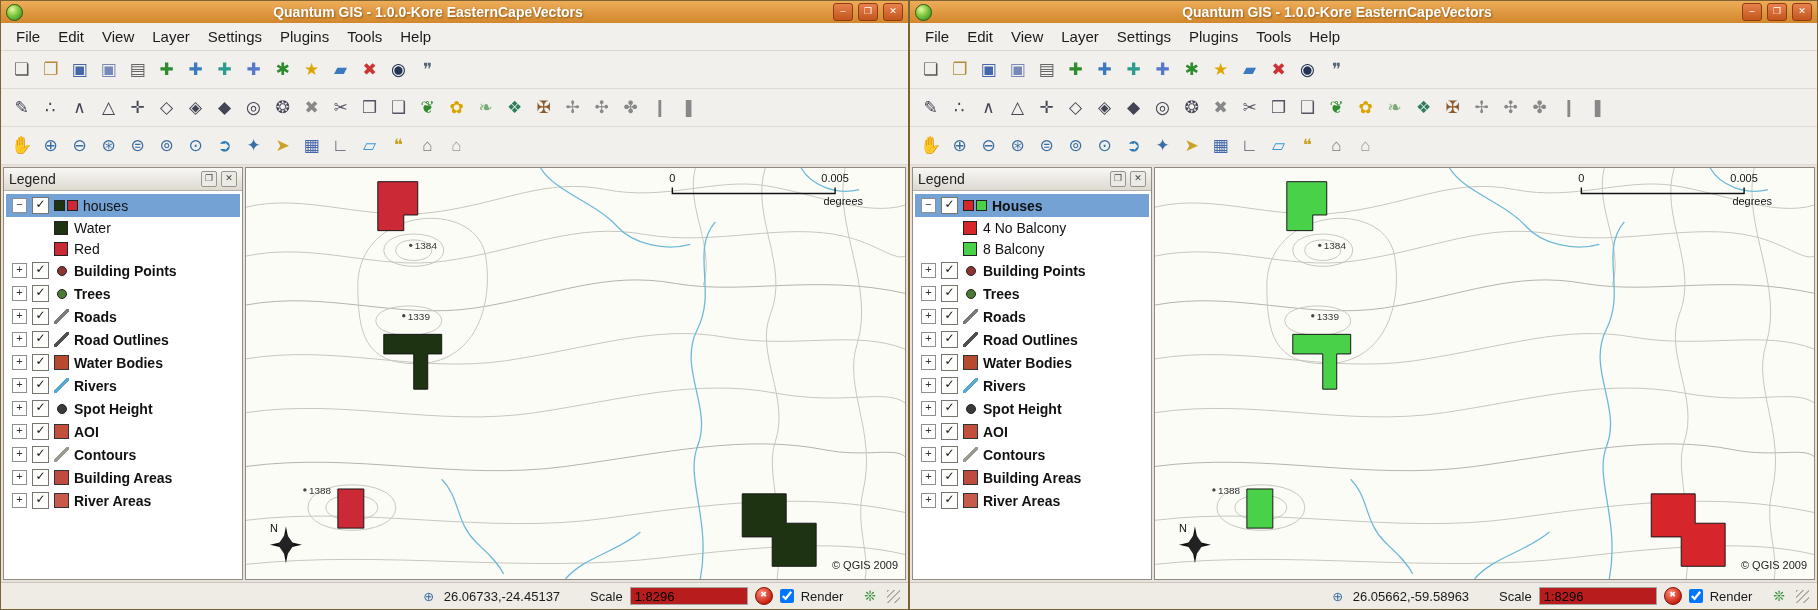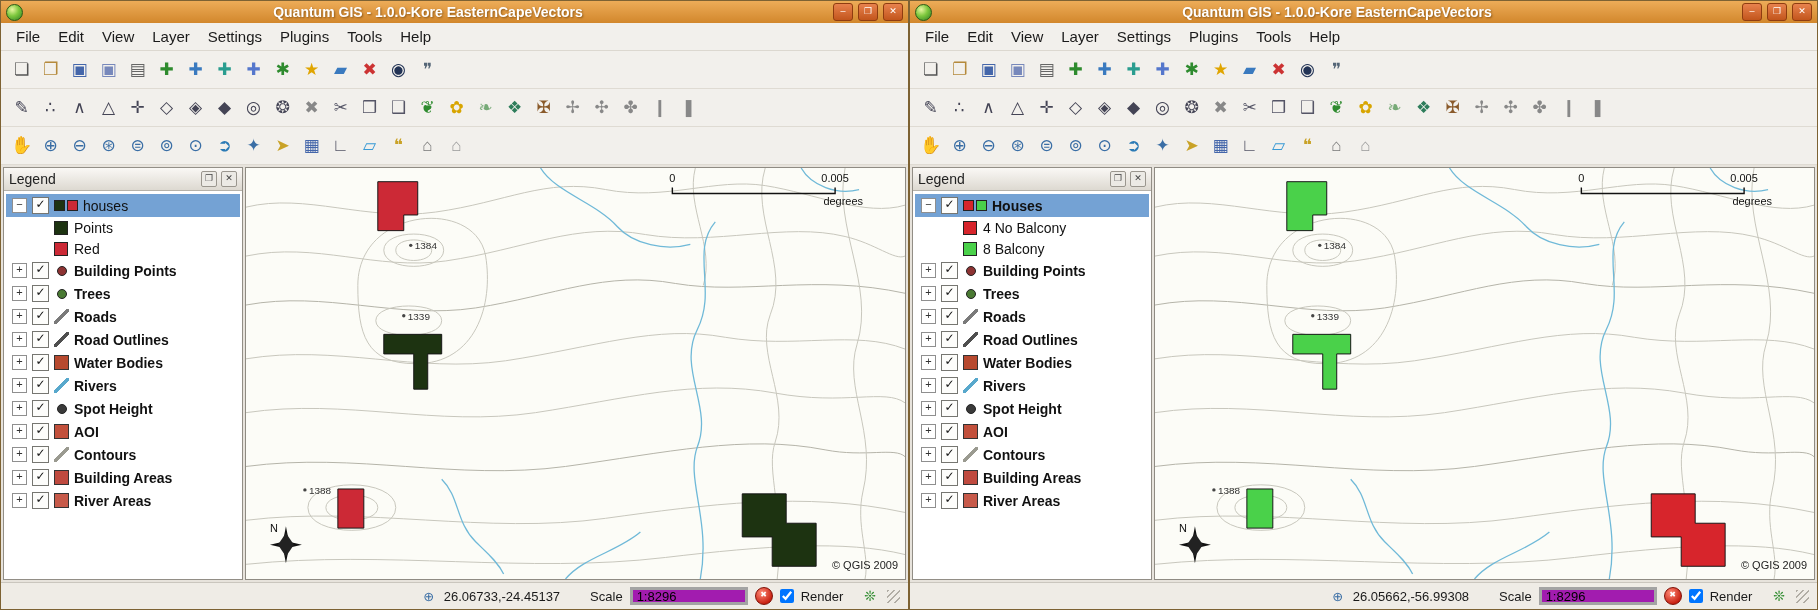--- a/index.html
+++ b/index.html
@@ -56,21 +56,21 @@
                 font-size:14px;color:#111;}
   .swatch{width:12px;height:12px;border:1px solid #222;flex:none;}
   .map-wrap{flex:1;border:1px solid #8f8b83;background:#fcfcf7;min-width:0;}
   svg.map{width:100%;height:100%;display:block;}
   
   .statusbar{height:26px;flex:none;display:flex;align-items:center;gap:7px;padding:0 8px;
              background:#efece6;border-top:1px solid #cac6be;font-size:13px;color:#1a1a1a;}
   .sb-spacer{flex:1;}
   .sb-icon{width:16px;height:16px;display:flex;align-items:center;justify-content:center;
            font-size:13px;color:#3a6ea5;}
-  .scale-input{width:118px;height:18px;border:3px solid #a3a3a3;background:#a21caf;font-size:13px;
+  .scale-input{width:118px;height:18px;border:1px solid #a3a3a3;background:#b91c1c;font-size:13px;
                padding:0 4px;font-family:inherit;box-sizing:border-box;}
   .stop-btn{width:16px;height:16px;border-radius:50%;flex:none;
             background:radial-gradient(circle at 35% 30%,#ff8a76,#c61d0e 75%);
             border:1px solid #7e0f05;color:#fff;font-size:8px;line-height:14px;text-align:center;}
   .render-check{width:14px;height:14px;margin:0;}
   .grip{width:13px;height:13px;flex:none;margin-left:4px;
         background:repeating-linear-gradient(135deg,#b1ada5 0 1.5px,transparent 1.5px 4.5px);}
   .logo-icon{font-size:14px;color:#2e8b2e;margin-left:14px;}
   
   .contour{fill:none;stroke:#c7c6bc;stroke-width:1;}
@@ -182,21 +182,21 @@
             <span class="expander">−</span>
             <span class="lcheck">✓</span>
             <span class="sym-dual">
               <span style="background: rgb(29, 51, 17);"></span>
               <span style="background: rgb(204, 41, 54);"></span>
             </span>
             <span class="llabel">houses</span>
           </div>
           <div class="legend-child">
             <span class="swatch" style="background: rgb(29, 51, 17);"></span>
-            <span>Points</span>
+            <span>Water</span>
           </div>
           <div class="legend-child">
             <span class="swatch" style="background: rgb(204, 41, 54);"></span>
             <span>Red</span>
           </div>
           <div class="legend-row">
             <span class="expander">+</span>
             <span class="lcheck">✓</span>
             <span class="sym-point">
               <span style="background: rgb(141, 51, 51);"></span>
@@ -582,21 +582,21 @@
           <path d="M40,373 L48,385 L40,397 L32,385 Z" fill="#222222"></path>
         </g>
         <text class="copyright" x="653" y="410" text-anchor="end">© QGIS 2009</text>
       </svg>
     </div>
   </div>
 
   <div class="statusbar">
     <span class="sb-spacer"></span>
     <span class="sb-icon">⊕</span>
-    <span>26.05662,-56.99308</span>
+    <span>26.05662,-59.58963</span>
     <span style="width:16px"></span>
     <span>Scale</span>
     <input class="scale-input" value="1:8296" style="">
     <span class="stop-btn">✖</span>
     <input type="checkbox" class="render-check" checked="true" style="">
     <span>Render</span>
     <span class="logo-icon">❊</span>
     <span class="grip"></span>
   </div>
 

